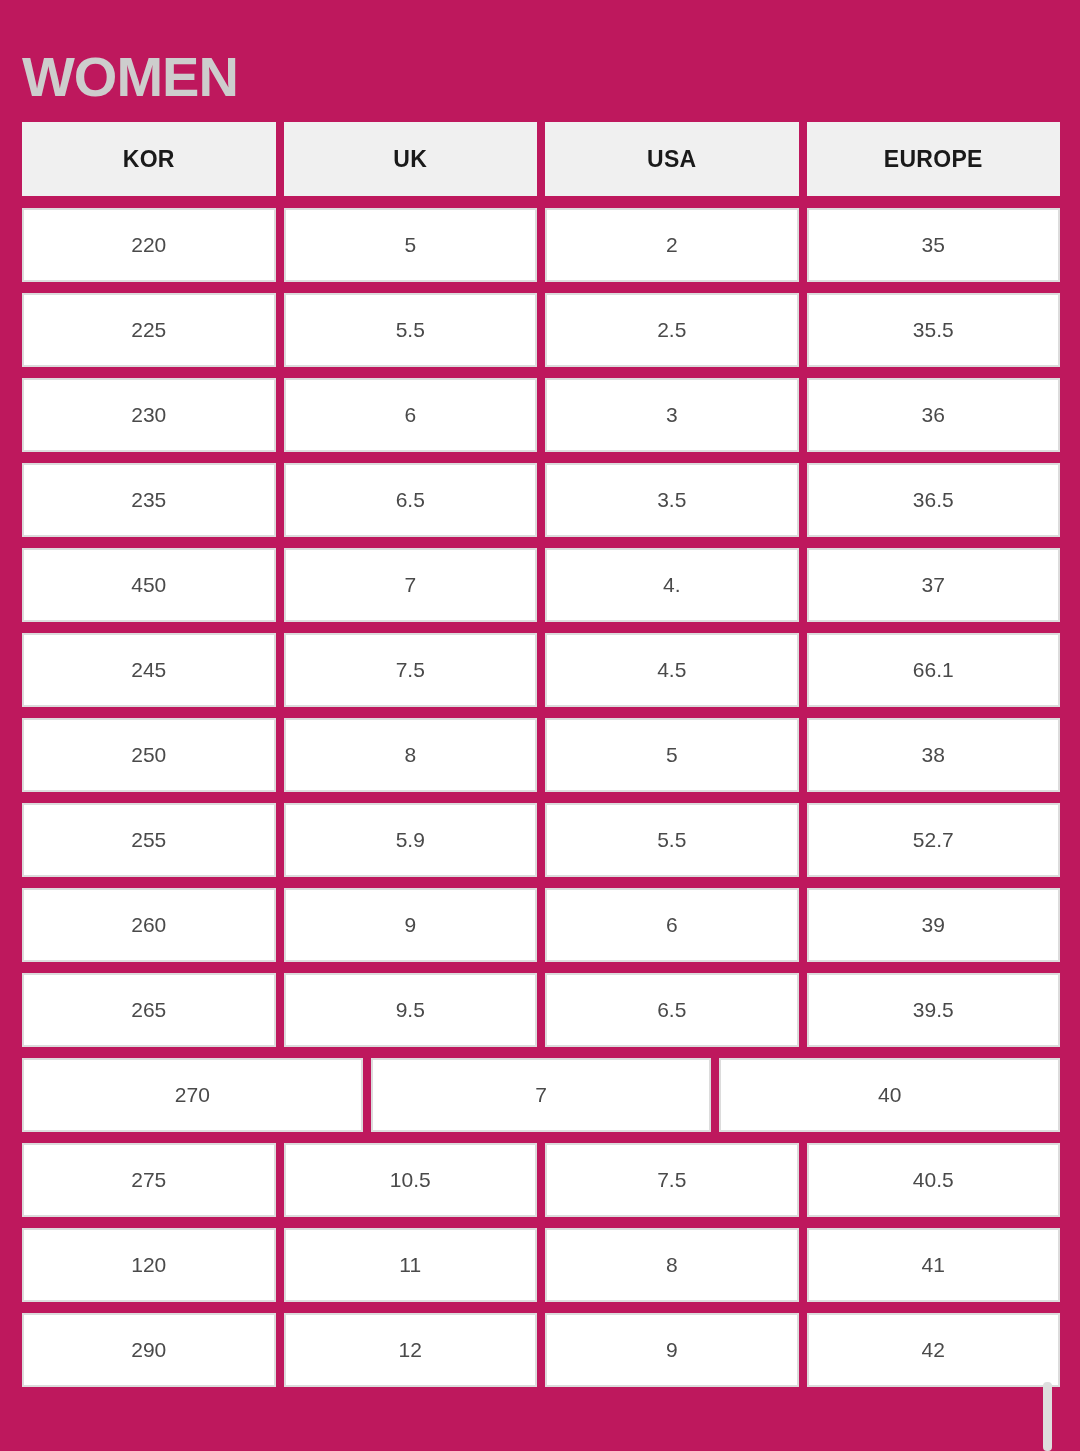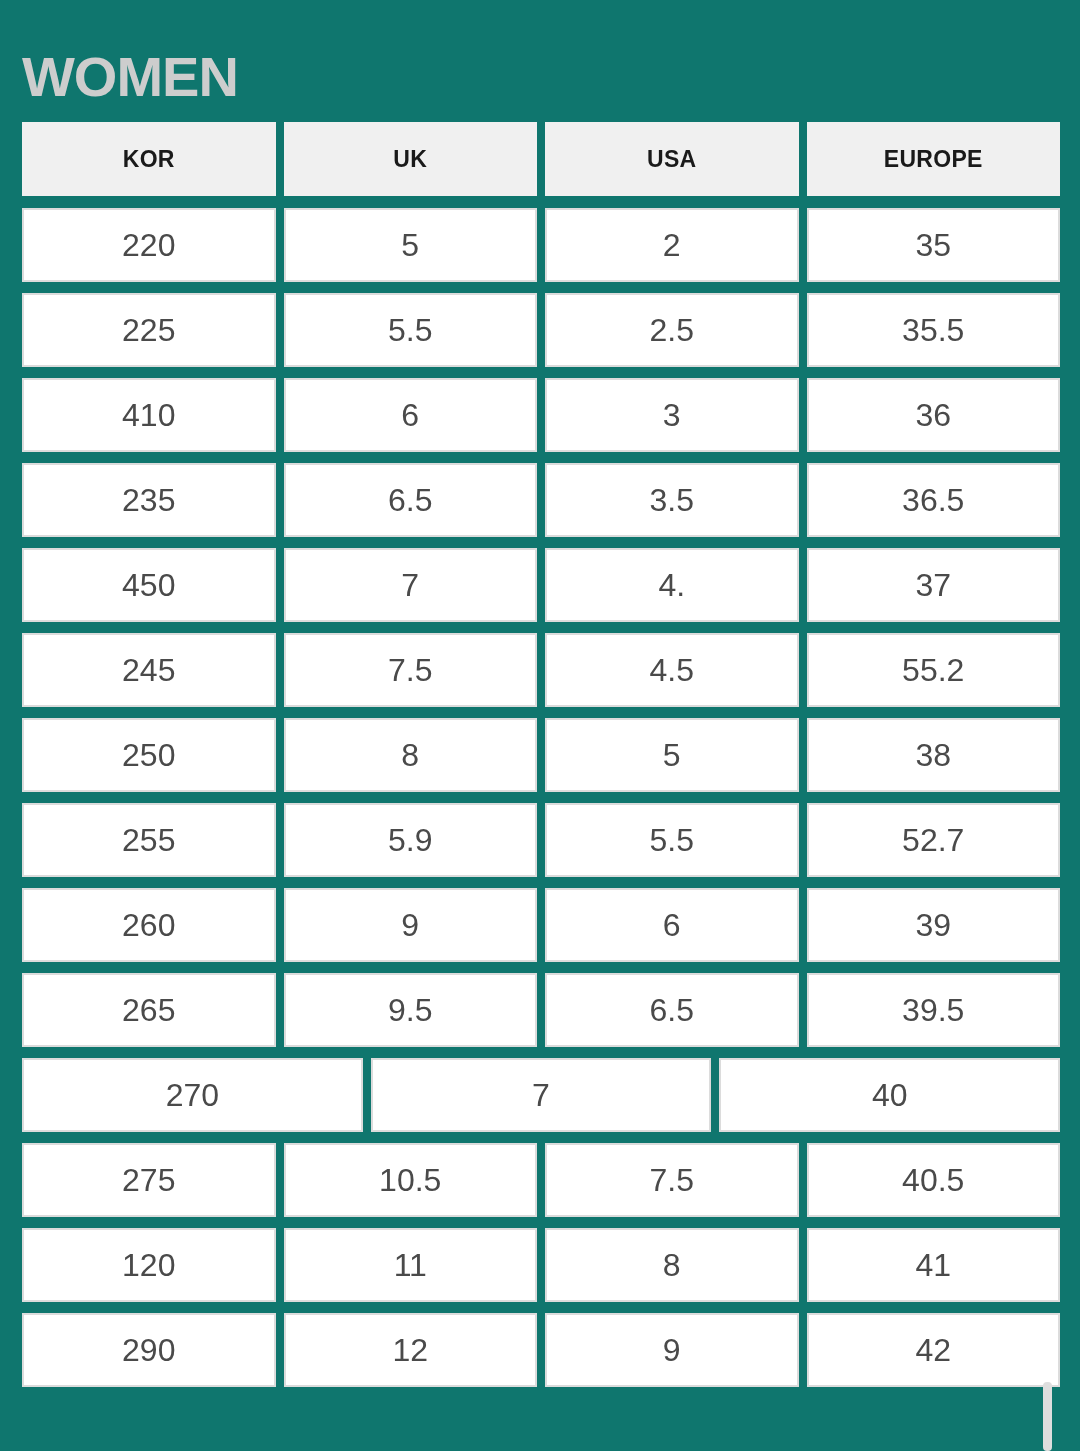--- a/index.html
+++ b/index.html
@@ -14,21 +14,21 @@
     position: relative;
     overflow: hidden;
   }
 
   .page {
     position: absolute;
     left: 0;
     top: 0;
     width: 1080px;
     height: 1451px;
-    background: #0f766e;
+    background: #be185d;
   }
 
   
   .chart-title {
     position: absolute;
     left: 22px;
     top: 46px;
     font-size: 56px;
     line-height: 62px;
     font-weight: 700;
@@ -76,21 +76,21 @@
     font-size: 23px;
     font-weight: 700;
     color: #1a1a1a;
     letter-spacing: 0.3px;
   }
 
   .data-cell {
     height: 74px;
     background: #ffffff;
     border: 2px solid #dcdcdc;
-    font-size: 32px;
+    font-size: 21px;
     font-weight: 400;
     color: #4a4a4a;
   }
 
   
   .scrollbar-track {
     position: absolute;
     right: 0px;
     top: 0px;
     width: 14px;
@@ -128,42 +128,42 @@
           <div class="cell data-cell">2</div>
           <div class="cell data-cell">35</div>
         </div>
         <div class="table-row body-row">
           <div class="cell data-cell">225</div>
           <div class="cell data-cell">5.5</div>
           <div class="cell data-cell">2.5</div>
           <div class="cell data-cell">35.5</div>
         </div>
         <div class="table-row body-row">
-          <div class="cell data-cell">410</div>
+          <div class="cell data-cell">230</div>
           <div class="cell data-cell">6</div>
           <div class="cell data-cell">3</div>
           <div class="cell data-cell">36</div>
         </div>
         <div class="table-row body-row">
           <div class="cell data-cell">235</div>
           <div class="cell data-cell">6.5</div>
           <div class="cell data-cell">3.5</div>
           <div class="cell data-cell">36.5</div>
         </div>
         <div class="table-row body-row">
           <div class="cell data-cell">450</div>
           <div class="cell data-cell">7</div>
           <div class="cell data-cell">4.</div>
           <div class="cell data-cell">37</div>
         </div>
         <div class="table-row body-row">
           <div class="cell data-cell">245</div>
           <div class="cell data-cell">7.5</div>
           <div class="cell data-cell">4.5</div>
-          <div class="cell data-cell">55.2</div>
+          <div class="cell data-cell">66.1</div>
         </div>
         <div class="table-row body-row">
           <div class="cell data-cell">250</div>
           <div class="cell data-cell">8</div>
           <div class="cell data-cell">5</div>
           <div class="cell data-cell">38</div>
         </div>
         <div class="table-row body-row">
           <div class="cell data-cell">255</div>
           <div class="cell data-cell">5.9</div>

